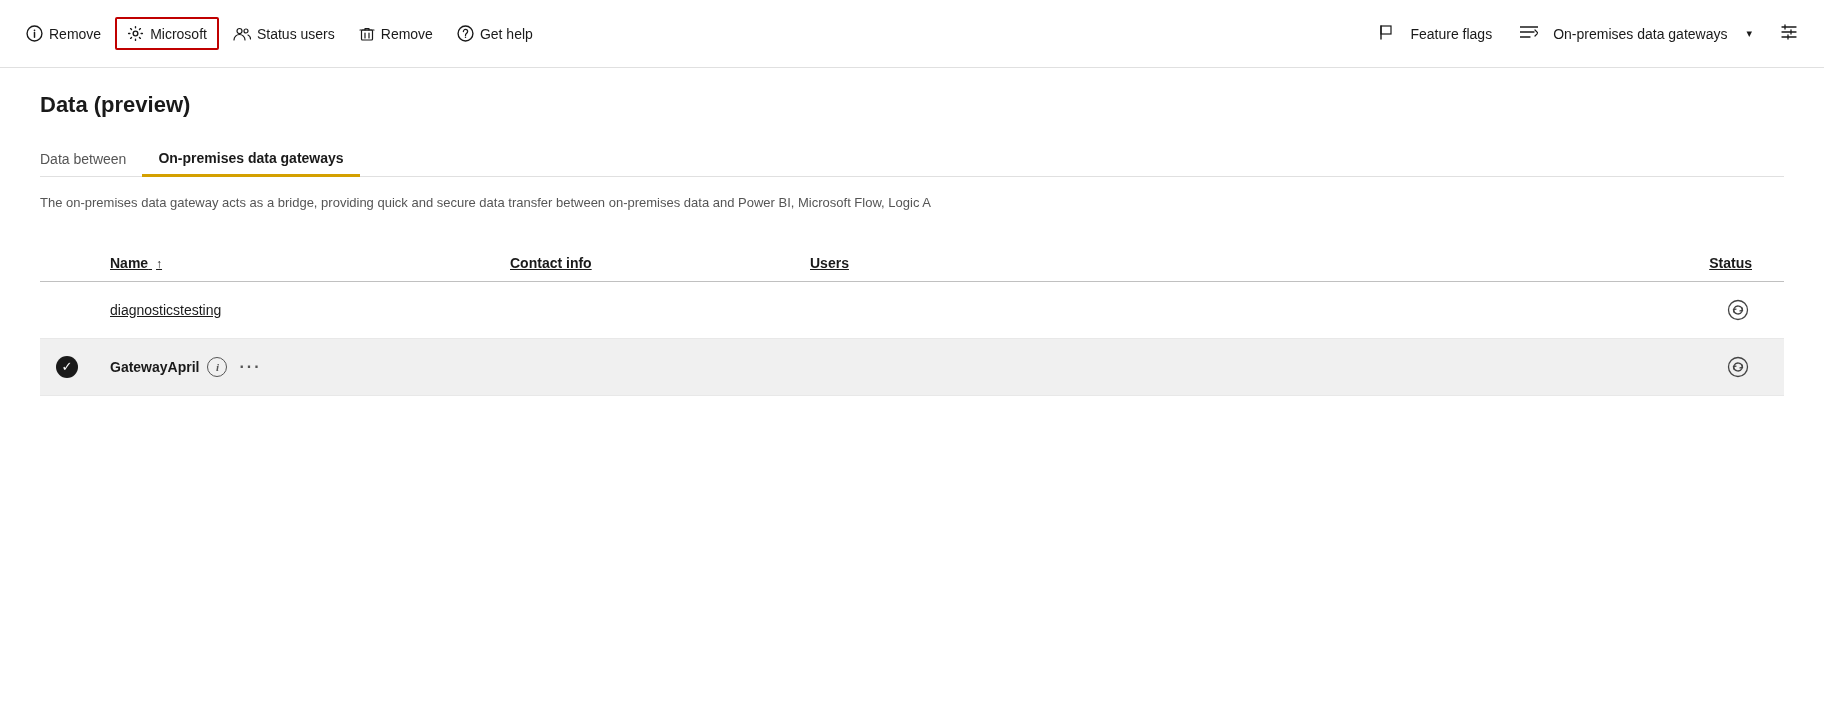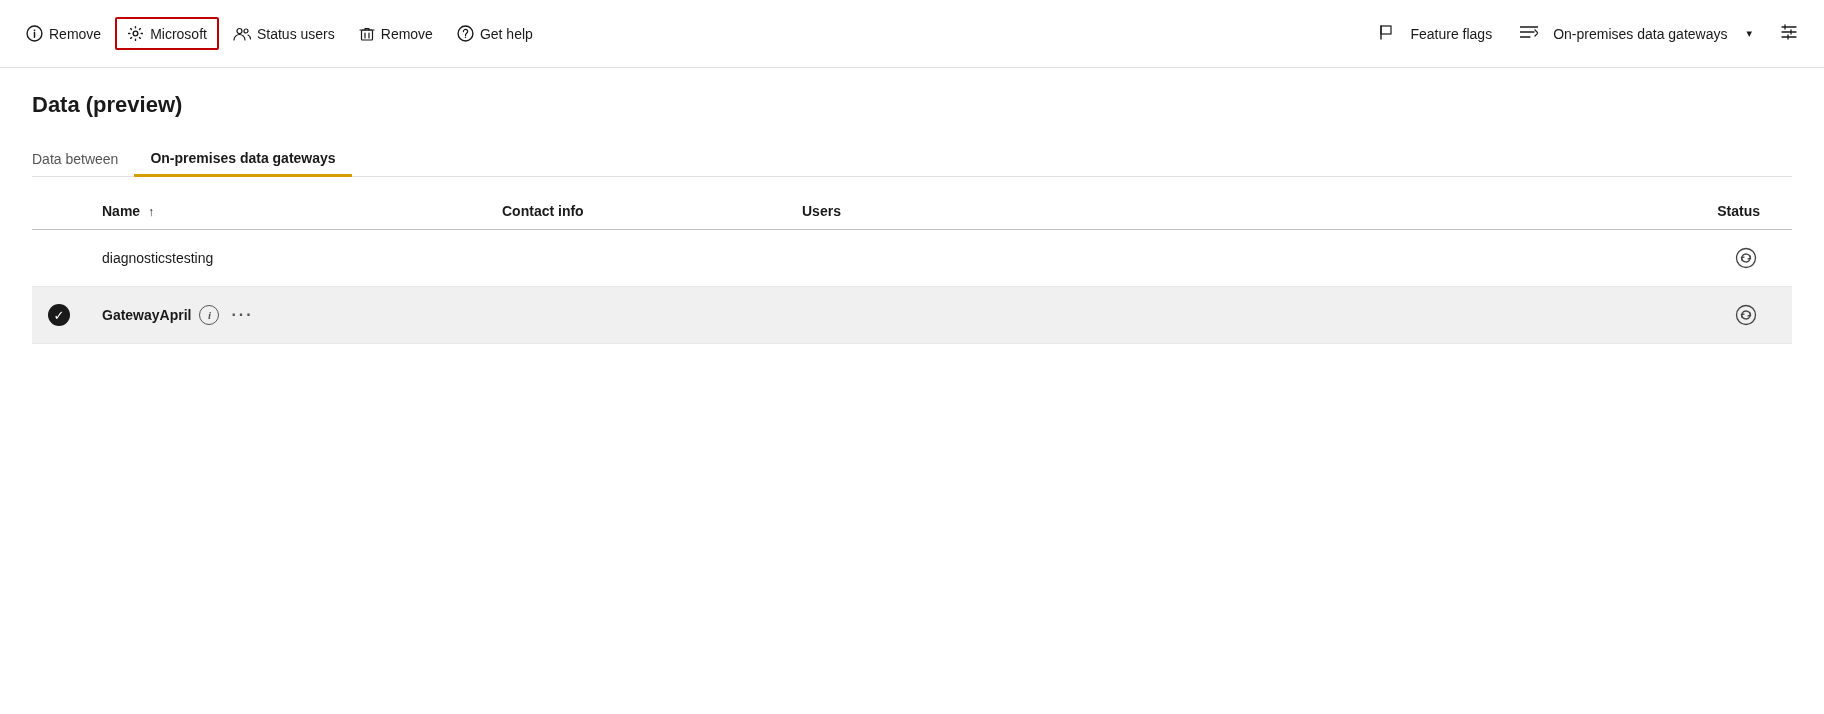--- a/index.html
+++ b/index.html
@@ -75,21 +75,21 @@
       border: none;
       background: transparent;
       cursor: pointer;
       font-size: 14px;
       color: #1a1a1a;
       font-family: 'Segoe UI', sans-serif;
     }
 
     
     .main-content {
-      padding: 24px 32px;
+      padding: 24px 40px;
     }
 
     .page-title {
       font-size: 22px;
       font-weight: 600;
       margin-bottom: 24px;
       color: #1a1a1a;
     }
 
     
@@ -128,20 +128,21 @@
       font-size: 13px;
       color: #555;
       margin: 16px 0 32px 0;
       line-height: 1.5;
     }
 
     
     .data-table {
       width: 100%;
       border-collapse: collapse;
+      text-decoration: underline;
     }
 
     .data-table thead tr {
       border-bottom: 1px solid #c0c0c0;
     }
 
     .data-table th {
       text-align: left;
       padding: 10px 16px;
       font-weight: 600;
@@ -416,20 +417,21 @@
 </div>
 
 <div class="main-content">
   <h1 class="page-title">Data (preview)</h1>
 
   <div class="tabs">
     <button class="tab">Data between</button>
     <button class="tab active">On-premises data gateways</button>
   </div>
 
+  <p class="description">The on-premises data gateway acts as a bridge, providing quick and secure data transfer between on-premises data and Power BI, Microsoft Flow, Logic A</p>
 
   <table class="data-table">
     <thead>
       <tr>
         <th></th>
         <th class="name-col">
           <span>Name</span>
           <span class="sort-arrow">↑</span>
         </th>
         <th class="contact-col">

